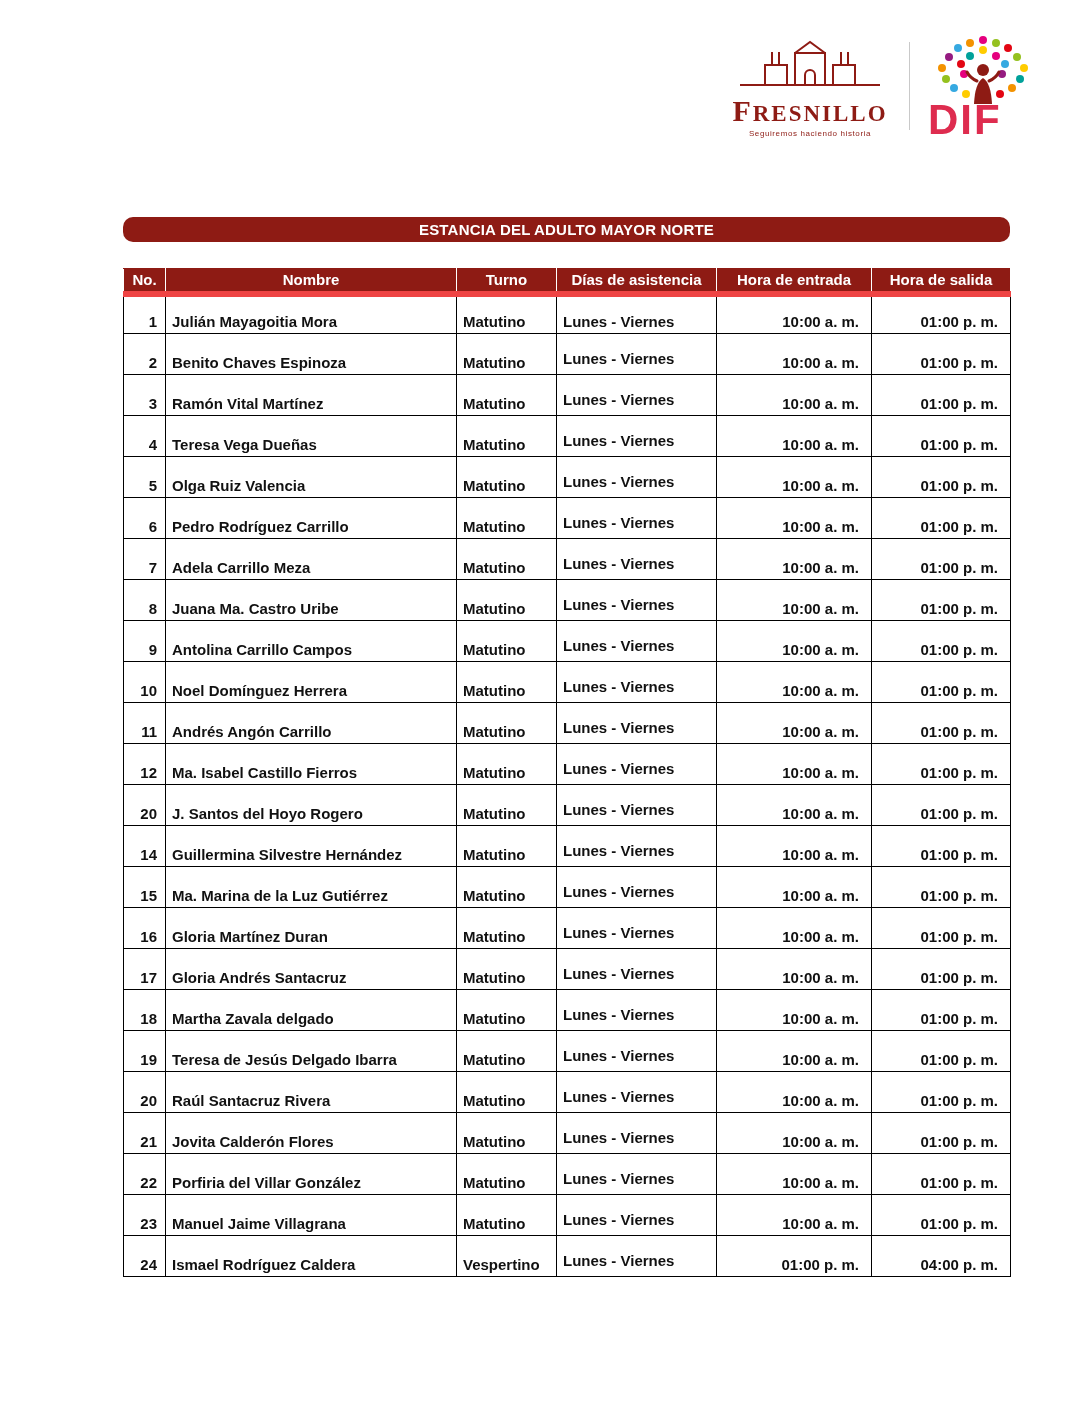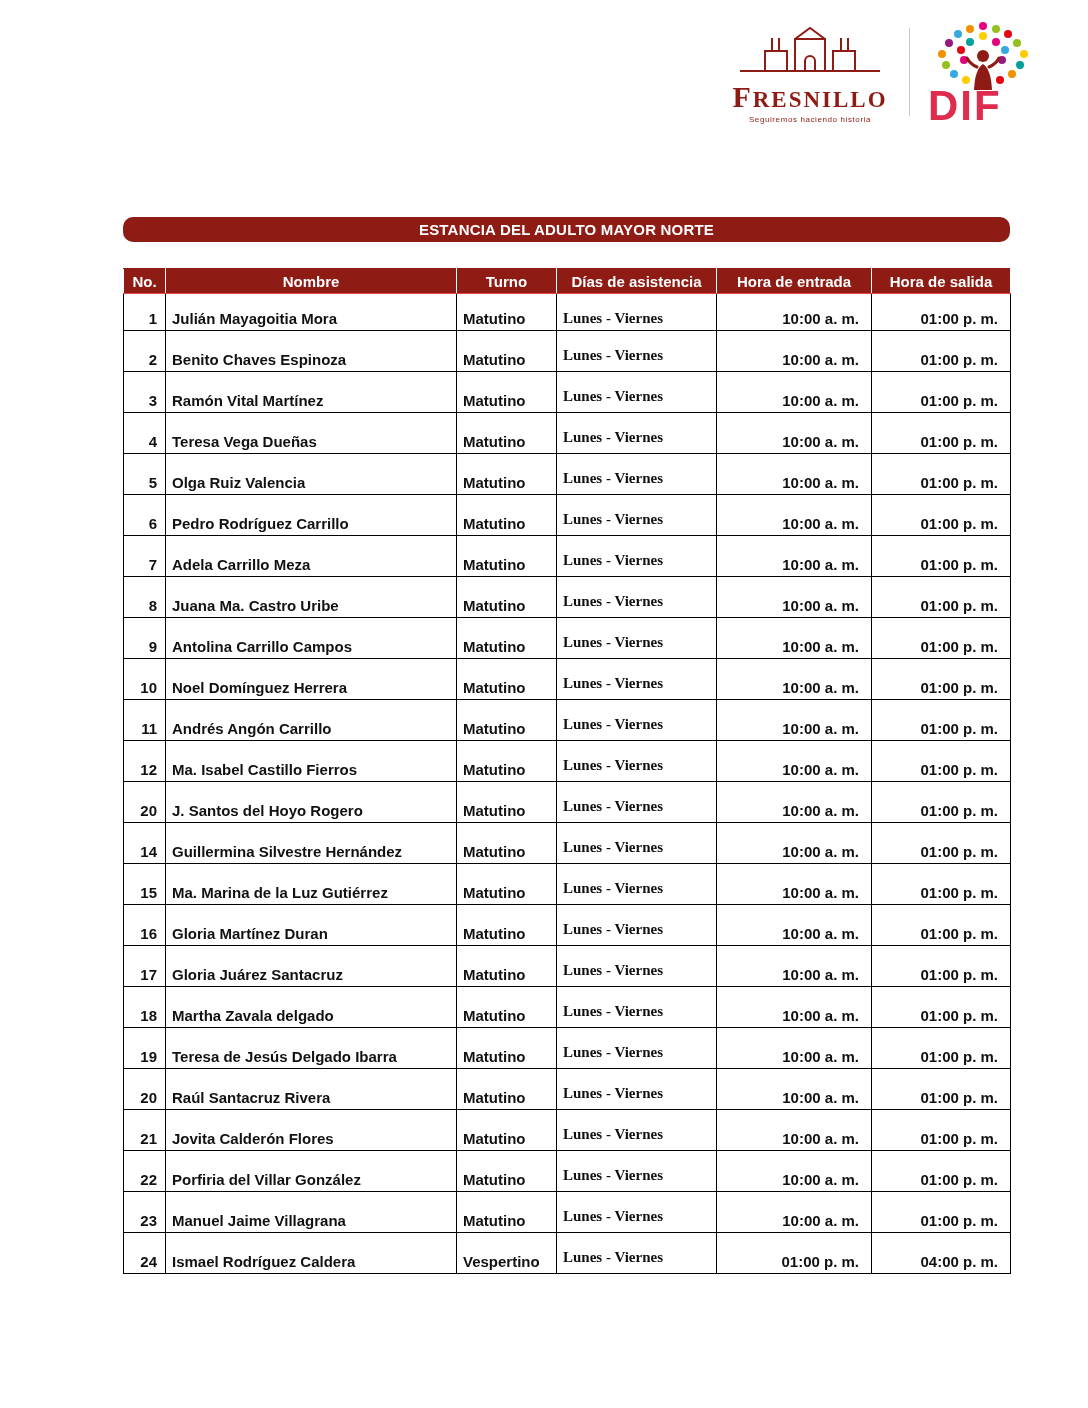--- a/index.html
+++ b/index.html
@@ -1,47 +1,47 @@
 <!DOCTYPE html>
 <html style="--maroon: #8E1B14; --dif-pink: #DE2C4F; --ink: #111111;"><head>
 <meta charset="utf-8">
 <style>
   * { box-sizing: border-box; margin: 0; padding: 0; }
   :root { --maroon: #8E1B14; --dif-pink: #DE2C4F; --ink: #111111; }
   body { background: #ffffff; font-family: "Liberation Sans", sans-serif; }
   .page { position: relative; width: 1088px; height: 1408px; background: #ffffff; overflow: hidden; }
 
   
-  .logos { position: absolute; top: 20px; right: 44px; display: flex; align-items: center; gap: 18px; }
+  .logos { position: absolute; top: 34px; right: 44px; display: flex; align-items: center; gap: 18px; }
   .fresnillo { display: flex; flex-direction: column; align-items: center; width: 162px; }
   .fresnillo-wordmark { font-family: "Liberation Serif", serif; color: var(--maroon); font-size: 23px; letter-spacing: 2px; line-height: 1; margin-top: 2px; font-weight: bold; }
   .fresnillo-wordmark::first-letter { font-size: 30px; }
   .fresnillo-tagline { font-size: 8px; color: var(--maroon); letter-spacing: .6px; margin-top: 3px; }
   .logo-divider { width: 1px; height: 88px; background: #c9c9c9; }
   .dif { display: flex; flex-direction: column; align-items: flex-start; width: 116px; }
   .dif-wordmark { font-size: 42px; font-weight: bold; color: var(--dif-pink); line-height: .9; margin-top: -12px; letter-spacing: 2px; }
 
   
   .banner { position: absolute; left: 123px; width: 887px; height: 25px; background: var(--maroon);
             color: #ffffff; font-size: 15px; font-weight: bold; text-align: center; line-height: 25px; letter-spacing: .2px; }
   #banner-main { top: 166px; }
   #banner-section { top: 217px; border-radius: 10px; }
 
   
   .table-wrap { position: absolute; top: 268px; left: 123px; width: 887px; }
   table { border-collapse: collapse; table-layout: fixed; width: 887px; font-size: 15px; font-weight: bold; color: var(--ink); }
   thead th { background: var(--maroon); color: #ffffff; height: 25px; font-size: 15px; font-weight: bold;
-             border: 1px solid #ffffff; border-bottom: 1px solid #ef4444; border-top: 1px solid var(--maroon); padding: 0 4px; }
+             border: 1px solid #ffffff; border-bottom: 6px solid #ef4444; border-top: 1px solid var(--maroon); padding: 0 4px; }
   td { border: 1px solid #000000; vertical-align: bottom; padding: 1px 6px 3px 6px; line-height: 1.15; overflow: hidden; }
   tbody tr { height: 41px; }
   tbody tr.first-row { height: 23px; }
   td.c-no { text-align: right; padding-right: 8px; }
   td.c-nombre { text-align: left; }
   td.c-turno { text-align: left; }
-  td.c-dias { vertical-align: top; padding-top: 16px; font-family: Liberation Serif, serif; }
+  td.c-dias { vertical-align: top; padding-top: 16px; }
   td.c-entrada, td.c-salida { text-align: right; padding-right: 12px; }
 </style>
 </head>
 <body>
 
 <div class="page">
 
   <div class="logos">
     <div class="fresnillo">
       <span>
@@ -249,21 +249,21 @@
           <tr>
     <td class="c-no">16</td>
     <td class="c-nombre">Gloria Martínez Duran</td>
     <td class="c-turno">Matutino</td>
     <td class="c-dias">Lunes - Viernes</td>
     <td class="c-entrada">10:00 a. m.</td>
     <td class="c-salida">01:00 p. m.</td>
   </tr>
           <tr>
     <td class="c-no">17</td>
-    <td class="c-nombre">Gloria Juárez Santacruz</td>
+    <td class="c-nombre">Gloria Andrés Santacruz</td>
     <td class="c-turno">Matutino</td>
     <td class="c-dias">Lunes - Viernes</td>
     <td class="c-entrada">10:00 a. m.</td>
     <td class="c-salida">01:00 p. m.</td>
   </tr>
           <tr>
     <td class="c-no">18</td>
     <td class="c-nombre">Martha Zavala delgado</td>
     <td class="c-turno">Matutino</td>
     <td class="c-dias">Lunes - Viernes</td>

